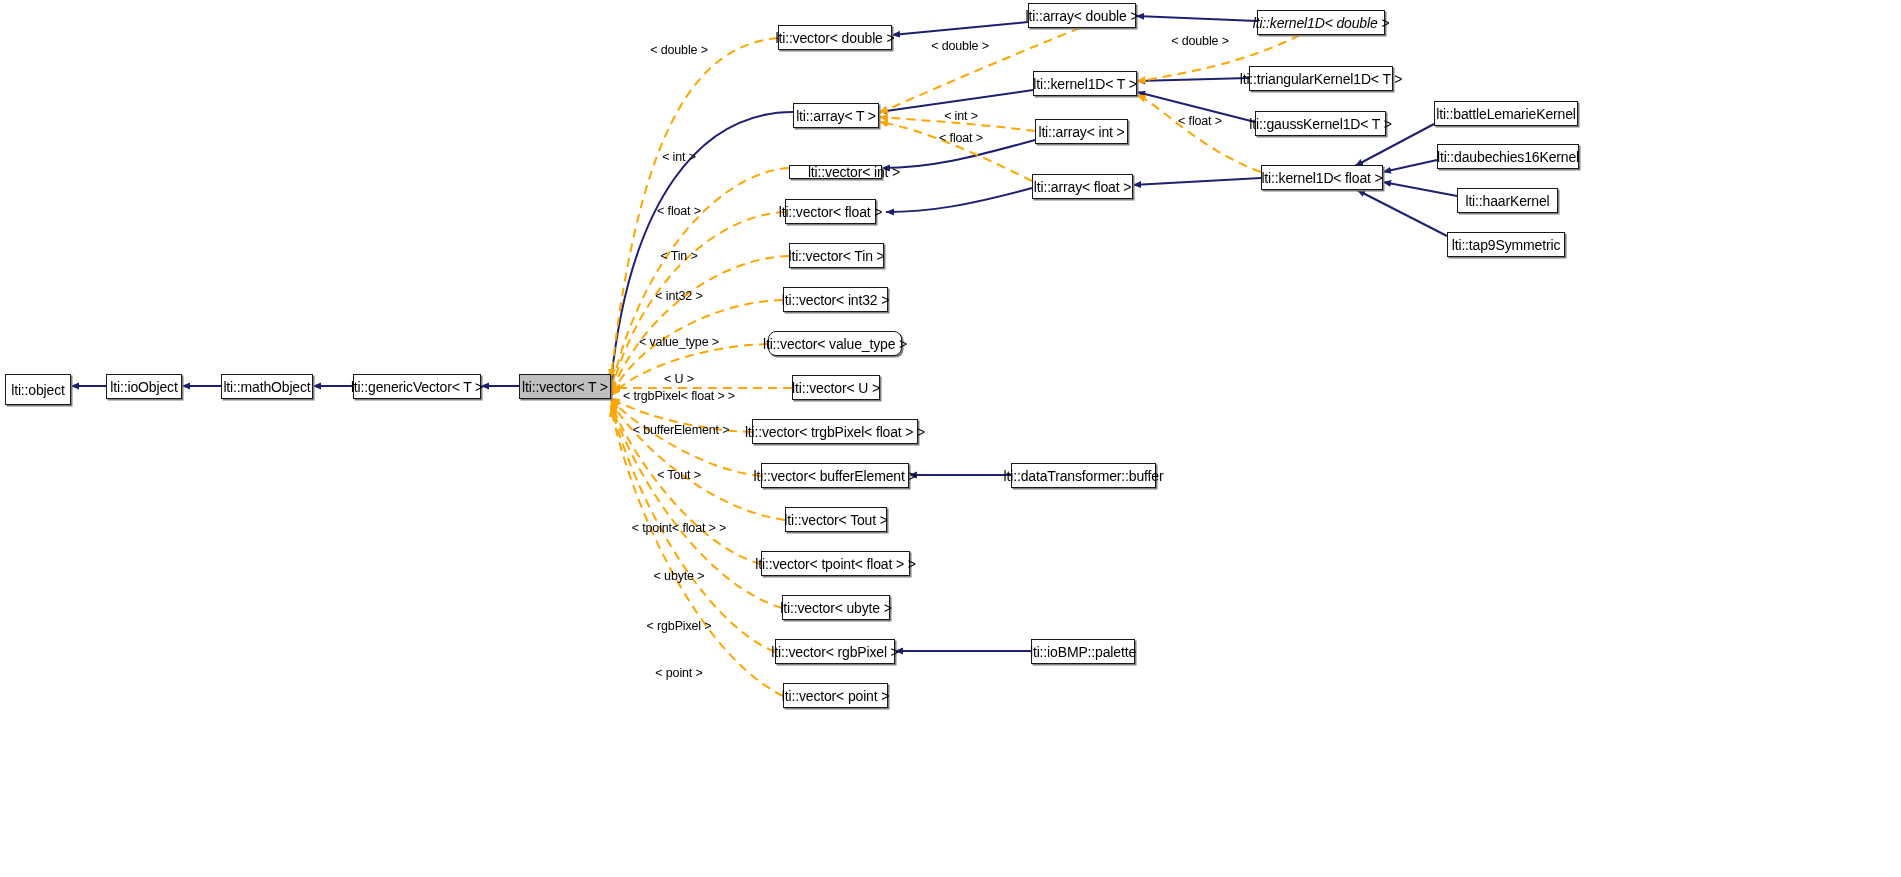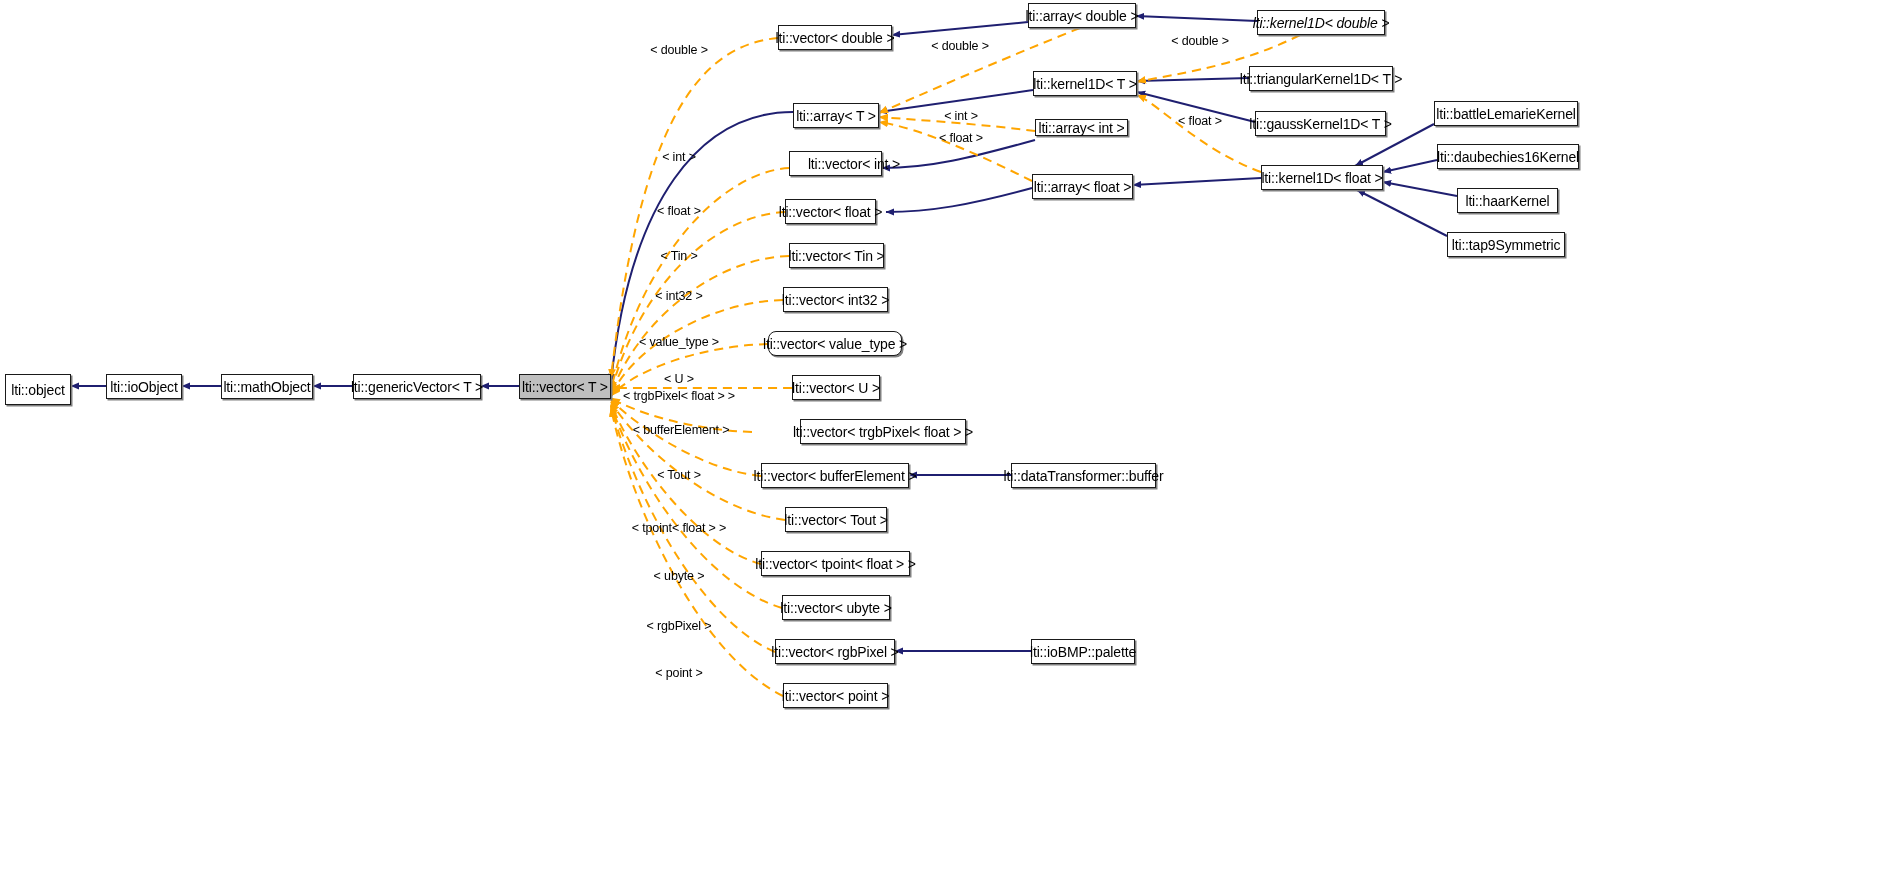--- a/index.html
+++ b/index.html
@@ -96,34 +96,34 @@
       <div class="node" style="left: 221px; top: 374px; width: 92px; height: 25px;">lti::mathObject</div>
       <div class="node" style="left: 353px; top: 374px; width: 128px; height: 25px;">lti::genericVector&lt; T &gt;</div>
       <div class="node focal" style="left: 519px; top: 374px; width: 92px; height: 25px;">lti::vector&lt; T &gt;</div>
       <div class="node" style="left: 778px; top: 25px; width: 114px; height: 25px;">lti::vector&lt; double &gt;</div>
       <div class="node" style="left: 1028px; top: 3px; width: 108px; height: 25px;">lti::array&lt; double &gt;</div>
       <div class="node" style="left: 1257px; top: 10px; width: 128px; height: 25px; font-style: italic;">lti::kernel1D&lt; double &gt;</div>
       <div class="node" style="left: 793px; top: 103px; width: 86px; height: 25px;">lti::array&lt; T &gt;</div>
       <div class="node" style="left: 1033px; top: 71px; width: 104px; height: 25px;">lti::kernel1D&lt; T &gt;</div>
       <div class="node" style="left: 1249px; top: 66px; width: 144px; height: 25px;">lti::triangularKernel1D&lt; T &gt;</div>
       <div class="node" style="left: 1255px; top: 111px; width: 131px; height: 25px;">lti::gaussKernel1D&lt; T &gt;</div>
-      <div class="node" style="left: 1035px; top: 119px; width: 93px; height: 17px;">lti::array&lt; int &gt;</div>
+      <div class="node" style="left: 1035px; top: 119px; width: 93px; height: 25px;">lti::array&lt; int &gt;</div>
       <div class="node" style="left: 1032px; top: 174px; width: 101px; height: 25px;">lti::array&lt; float &gt;</div>
       <div class="node" style="left: 1261px; top: 165px; width: 122px; height: 25px;">lti::kernel1D&lt; float &gt;</div>
       <div class="node" style="left: 1434px; top: 101px; width: 144px; height: 25px;">lti::battleLemarieKernel</div>
       <div class="node" style="left: 1437px; top: 144px; width: 142px; height: 25px;">lti::daubechies16Kernel</div>
       <div class="node" style="left: 1457px; top: 188px; width: 101px; height: 25px;">lti::haarKernel</div>
       <div class="node" style="left: 1447px; top: 232px; width: 118px; height: 25px;">lti::tap9Symmetric</div>
-      <div class="node" style="left: 789px; top: 151px; width: 93px; height: 25px; padding-left: 37px;">lti::vector&lt; int &gt;</div>
+      <div class="node" style="left: 789px; top: 165px; width: 93px; height: 14px; padding-left: 37px;">lti::vector&lt; int &gt;</div>
       <div class="node" style="left: 785px; top: 199px; width: 91px; height: 25px;">lti::vector&lt; float &gt;</div>
       <div class="node" style="left: 789px; top: 243px; width: 95px; height: 25px;">lti::vector&lt; Tin &gt;</div>
       <div class="node" style="left: 783px; top: 287px; width: 105px; height: 25px;">lti::vector&lt; int32 &gt;</div>
       <div class="node" style="left: 768px; top: 331px; width: 134px; height: 25px; border-radius: 8px;">lti::vector&lt; value_type &gt;</div>
       <div class="node" style="left: 792px; top: 375px; width: 88px; height: 25px;">lti::vector&lt; U &gt;</div>
-      <div class="node" style="left: 752px; top: 419px; width: 166px; height: 25px; margin-left: 48px;">lti::vector&lt; trgbPixel&lt; float &gt; &gt;</div>
+      <div class="node" style="left: 752px; top: 419px; width: 166px; height: 25px;">lti::vector&lt; trgbPixel&lt; float &gt; &gt;</div>
       <div class="node" style="left: 761px; top: 463px; width: 148px; height: 25px;">lti::vector&lt; bufferElement &gt;</div>
       <div class="node" style="left: 785px; top: 507px; width: 102px; height: 25px;">lti::vector&lt; Tout &gt;</div>
       <div class="node" style="left: 761px; top: 551px; width: 149px; height: 25px;">lti::vector&lt; tpoint&lt; float &gt; &gt;</div>
       <div class="node" style="left: 782px; top: 595px; width: 108px; height: 25px;">lti::vector&lt; ubyte &gt;</div>
       <div class="node" style="left: 775px; top: 639px; width: 120px; height: 25px;">lti::vector&lt; rgbPixel &gt;</div>
       <div class="node" style="left: 783px; top: 683px; width: 105px; height: 25px;">lti::vector&lt; point &gt;</div>
       <div class="node" style="left: 1011px; top: 463px; width: 145px; height: 25px;">lti::dataTransformer::buffer</div>
       <div class="node" style="left: 1031px; top: 639px; width: 104px; height: 25px;">lti::ioBMP::palette</div>
     </div>
   <div id="label-layer">

